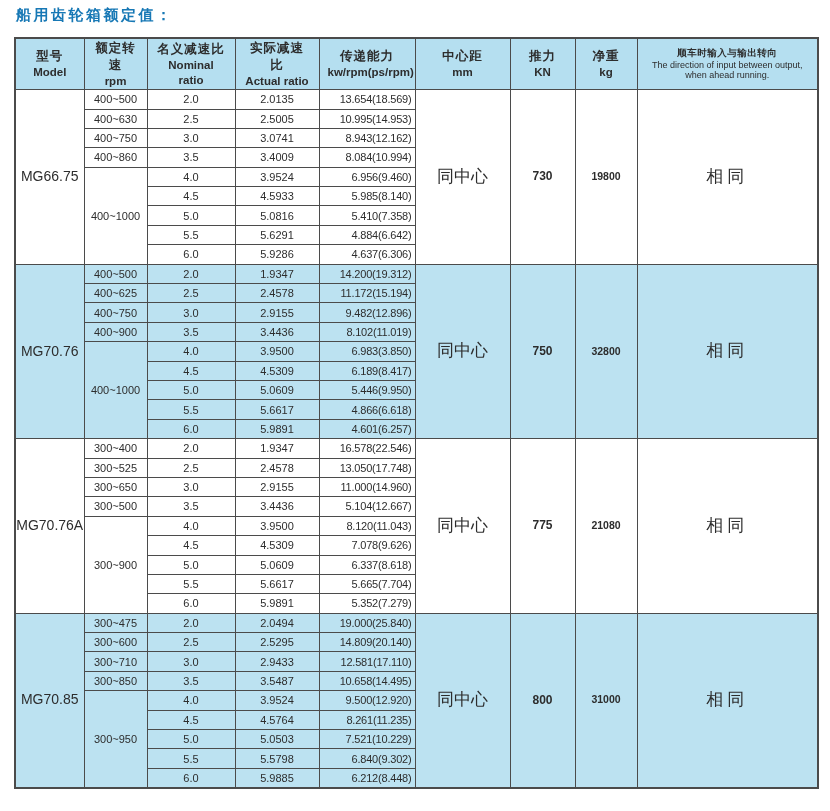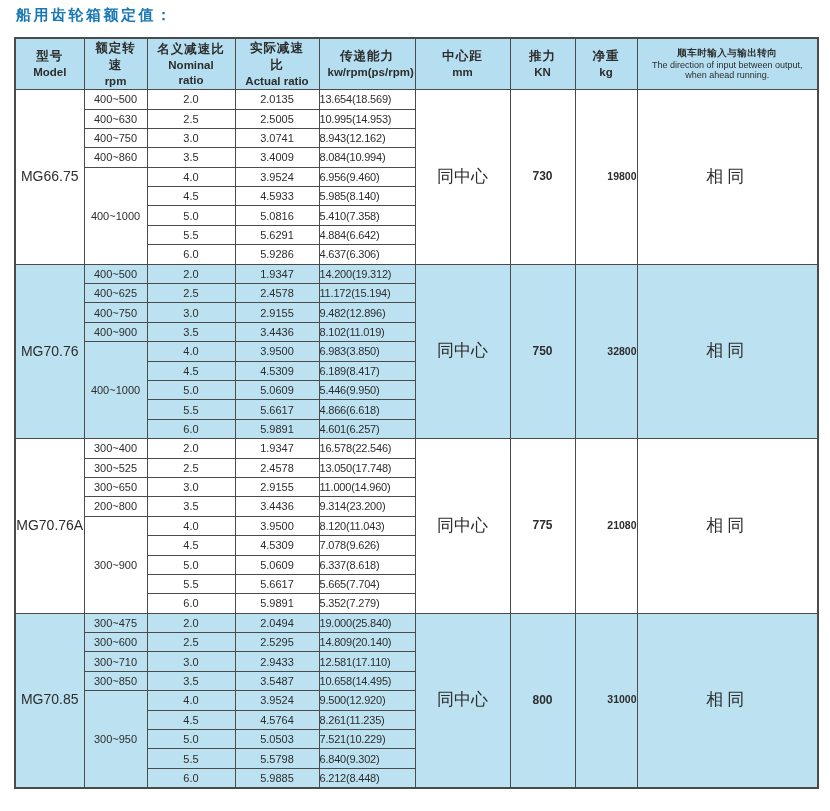--- a/index.html
+++ b/index.html
@@ -33,24 +33,24 @@
   .h-zh{font-size:12.5px;font-weight:bold;letter-spacing:1px;line-height:1.35;}
   .h-en{font-size:11.5px;font-weight:bold;line-height:1.25;}
   th.small .h-zh{font-size:9.5px;letter-spacing:0.5px;}
   th.small .h-en{font-size:9px;font-weight:normal;line-height:1.15;padding:0 6px;}
   tbody td{
     height:19.4px;font-size:11px;text-align:center;vertical-align:middle;
     background:#ffffff;line-height:1.1;
   }
   tbody td.hl{background:var(--hl-bg);}
   td.model{font-size:14px;}
-  td.cap{text-align:left;padding-right:3px;letter-spacing:-0.2px;}
+  td.cap{text-align:right;padding-right:3px;letter-spacing:-0.2px;}
   td.mid{font-size:17px;}
   td.thrust{font-size:12px;font-weight:bold;margin-left:45px;}
-  td.weight{font-size:10.5px;font-weight:bold;text-align:right;}
+  td.weight{font-size:10.5px;font-weight:bold;}
   td.dir{letter-spacing:4px;}
 </style>
 </head>
 <body>
 
 <div class="page">
   <div class="title">船用齿轮箱额定值：</div>
 
   <table class="spec">
     <colgroup>
@@ -232,24 +232,24 @@
           <td class="num">2.4578</td>
           <td class="cap">13.050(17.748)</td>
         </tr>
         <tr>
           <td class="rpm">300~650</td>
           <td class="num">3.0</td>
           <td class="num">2.9155</td>
           <td class="cap">11.000(14.960)</td>
         </tr>
         <tr>
-          <td class="rpm">200~800</td>
+          <td class="rpm">300~500</td>
           <td class="num">3.5</td>
           <td class="num">3.4436</td>
-          <td class="cap">9.314(23.200)</td>
+          <td class="cap">5.104(12.667)</td>
         </tr>
         <tr>
           <td class="rpm" rowspan="5">300~900</td>
           <td class="num">4.0</td>
           <td class="num">3.9500</td>
           <td class="cap">8.120(11.043)</td>
         </tr>
         <tr>
           <td class="num">4.5</td>
           <td class="num">4.5309</td>

